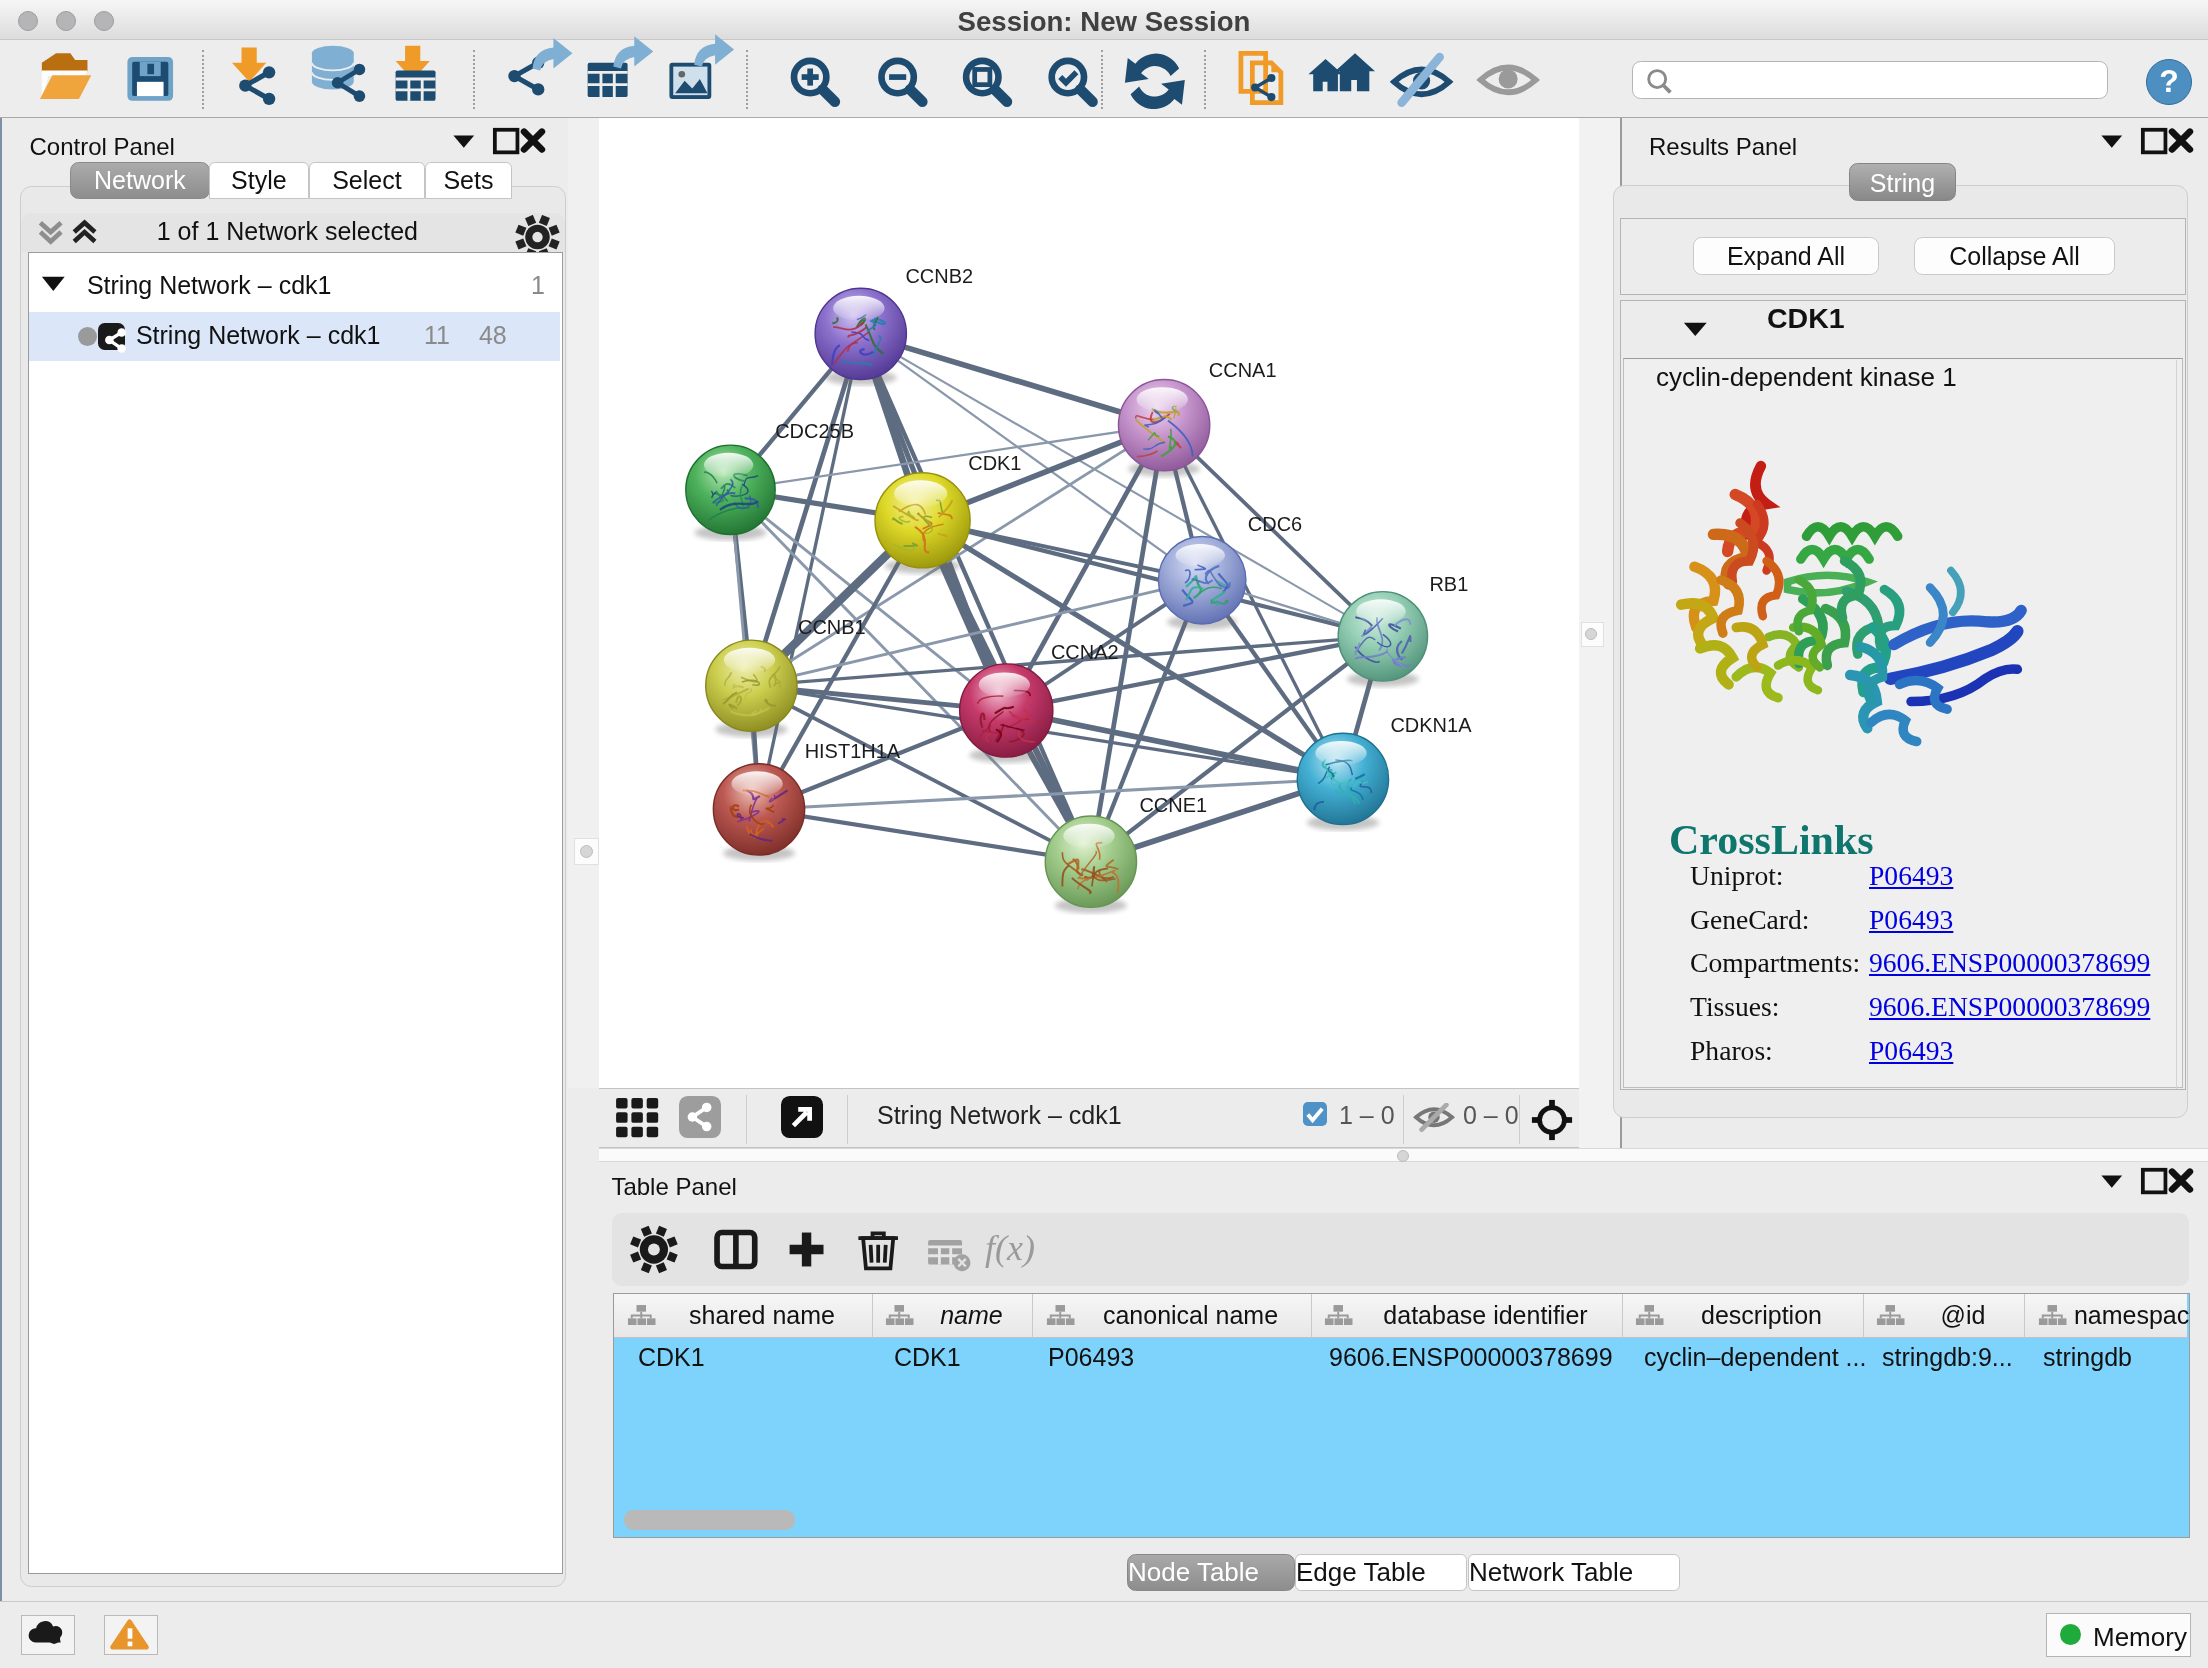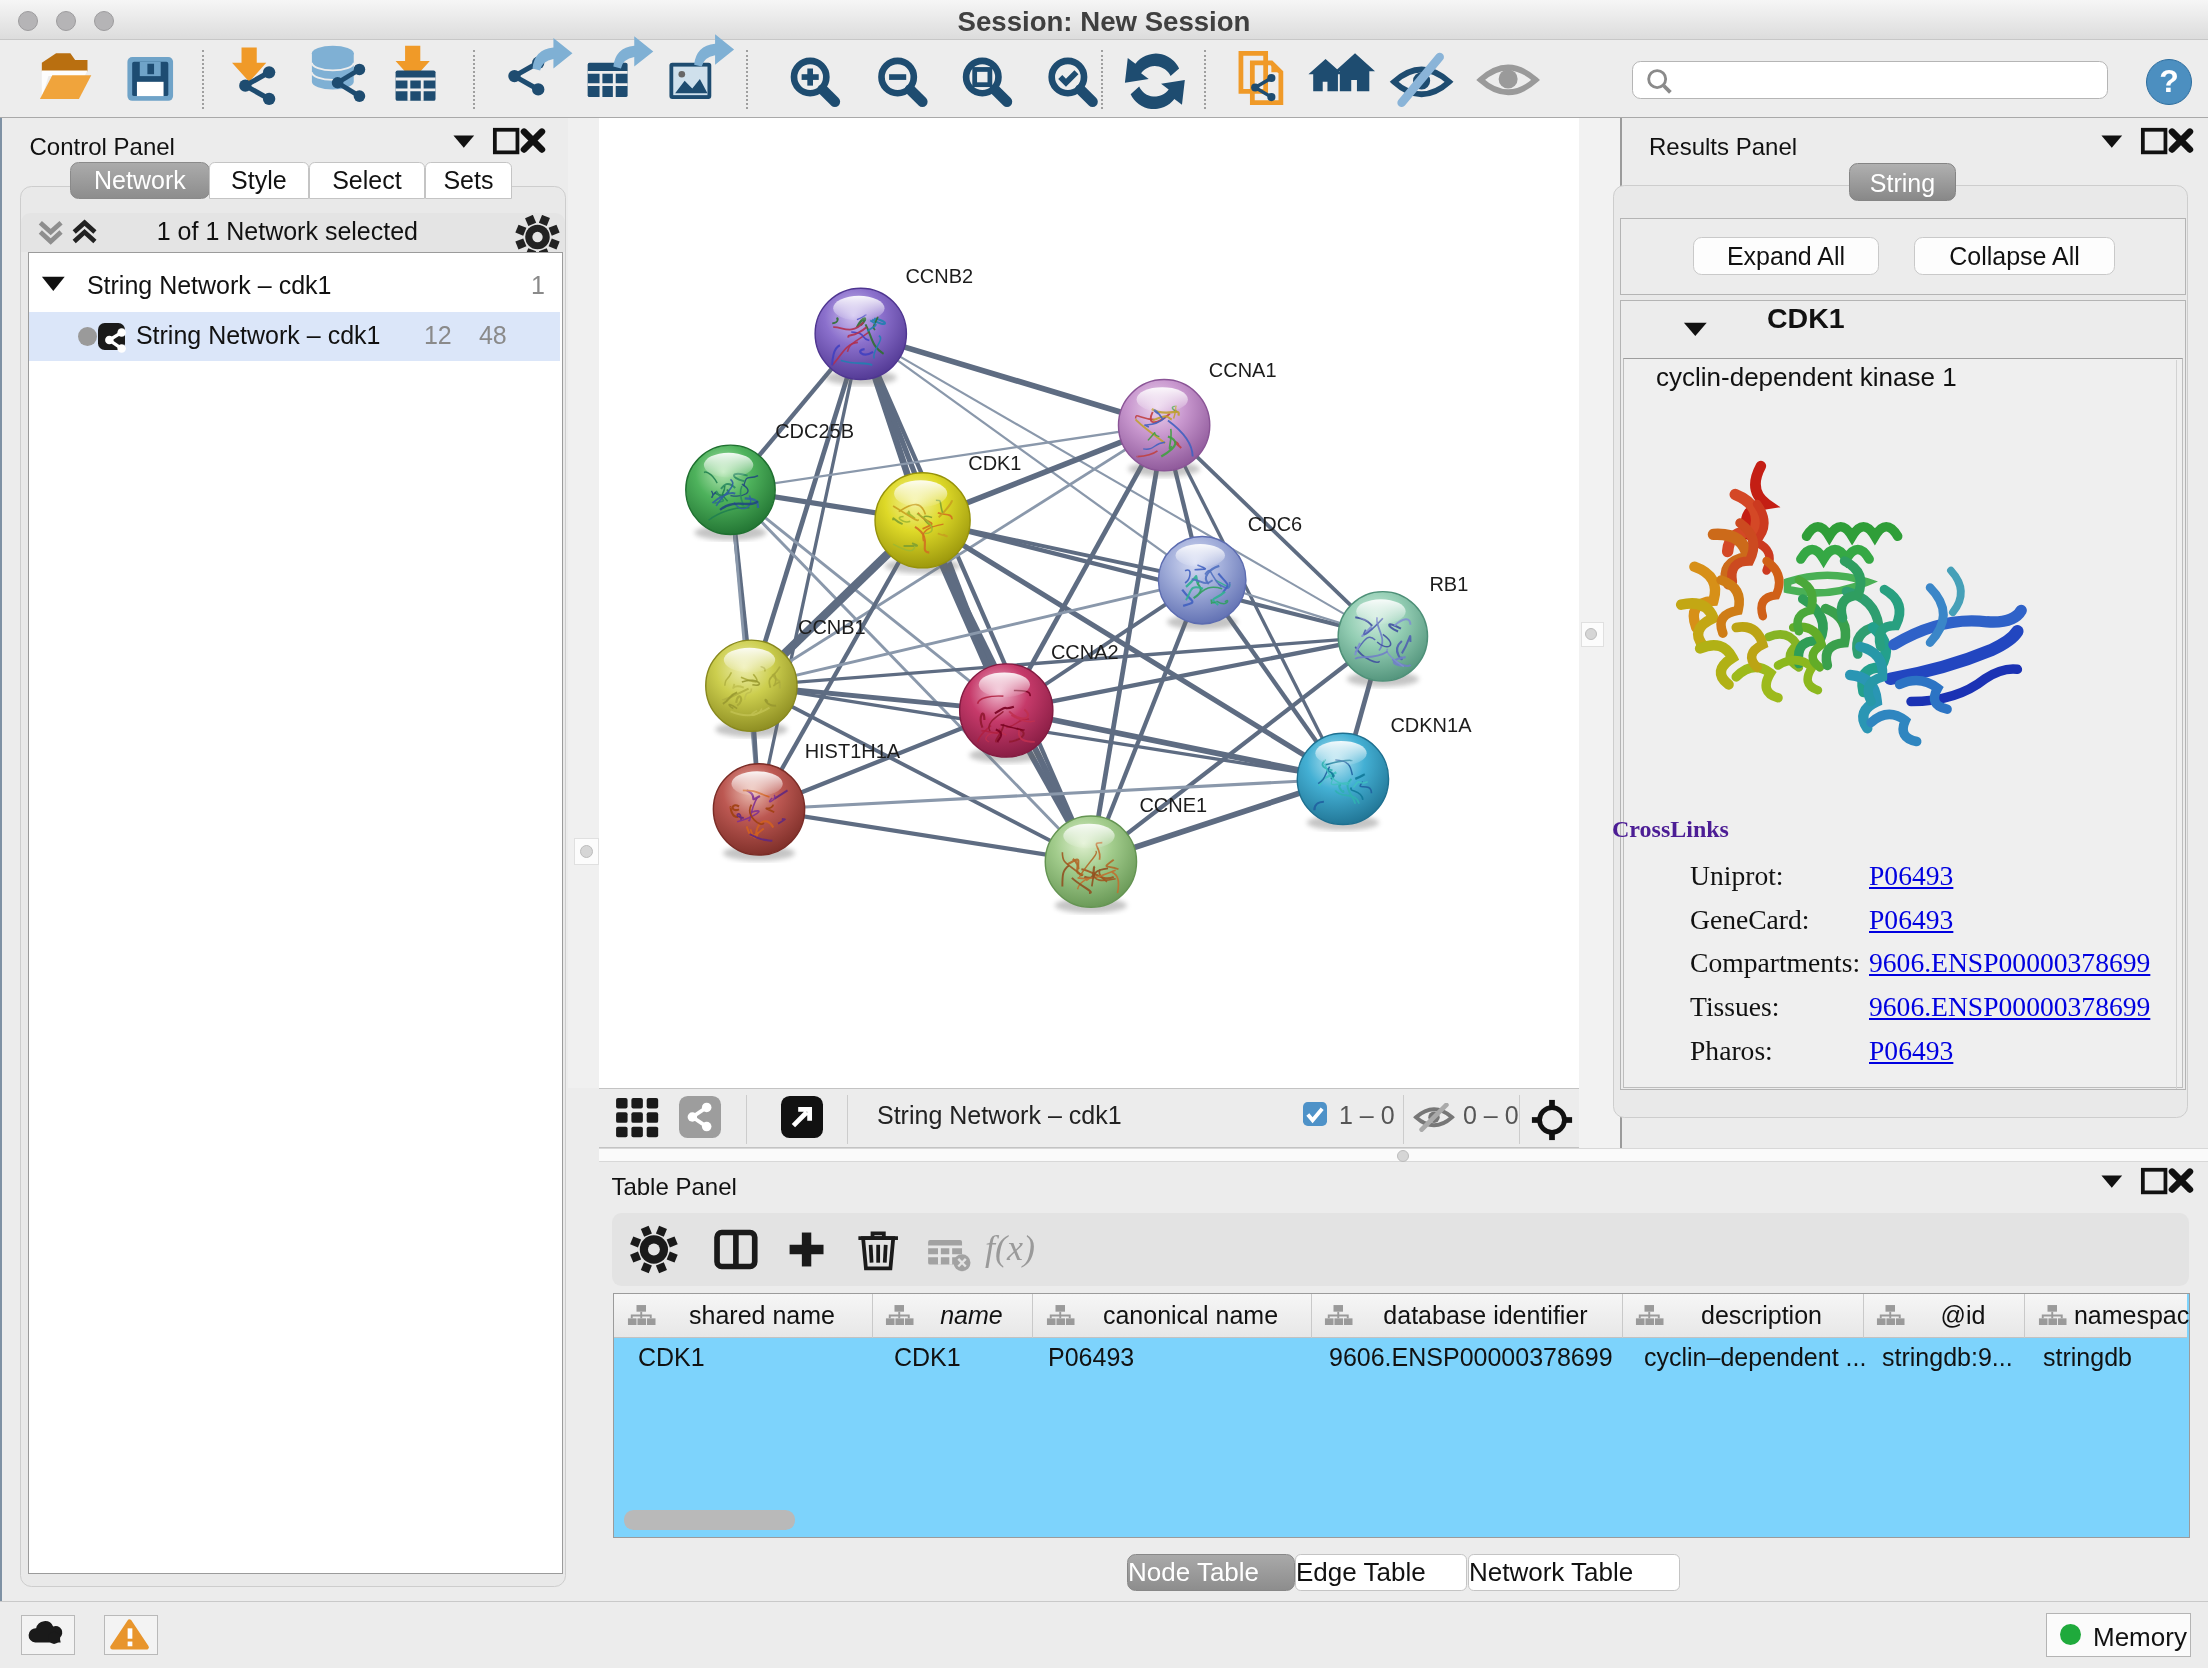--- a/index.html
+++ b/index.html
@@ -253,21 +253,21 @@
                 <line x1="25" y1="10" x2="12" y2="18"></line>
                 <line x1="12" y1="18" x2="25" y2="27"></line>
               </g>
               <g fill="#fff">
                 <circle cx="25" cy="10" r="4.5"></circle>
                 <circle cx="12" cy="18" r="4.5"></circle>
                 <circle cx="25" cy="27" r="4.5"></circle>
               </g>
             </svg></div>
           <span style="position:absolute;left:107px;top:8.6px;">String Network – cdk1</span>
-          <span style="position:absolute;left:395px;top:8.6px;color:#8a8a8a;">12</span>
+          <span style="position:absolute;left:395px;top:8.6px;color:#8a8a8a;">11</span>
           <span style="position:absolute;left:450px;top:8.6px;color:#8a8a8a;">48</span>
         </div>
       </div>
     </div>
     <div class="abs" style="left:568px;top:118px;width:31px;height:970px;background:#f0f0f0;"></div>
     <div class="knobbox" style="left:574px;top:838px;width:25px;height:27px;"></div>
     <div class="knob" style="left:580px;top:845px;width:13.3px;height:13.3px;"></div>
     <svg class="abs" id="canvas" width="980" height="970" viewBox="0 0 1030 1020">
       <defs>
         <radialGradient id="gCCNB2" cx="0.42" cy="0.30" r="0.75">
@@ -709,21 +709,21 @@
       <path d="M 140 230 q 20 -12 36 2 q -12 18 6 24" fill="none" stroke="#8cb81e" stroke-width="9" stroke-linecap="round"></path>
       <path d="M 156 190 q 24 -4 30 18 q -18 12 -2 24" fill="none" stroke="#62ac28" stroke-width="9" stroke-linecap="round"></path>
       <path d="M 190 170 q 26 10 20 36 q -24 2 -18 24" fill="none" stroke="#3aa04c" stroke-width="10" stroke-linecap="round"></path>
       <path d="M 210 120 q 24 12 14 36 q -22 2 -16 24" fill="none" stroke="#2f9e60" stroke-width="10" stroke-linecap="round"></path>
       <path d="M 252 150 q 24 14 12 38 q -22 0 -16 22" fill="none" stroke="#28a080" stroke-width="10" stroke-linecap="round"></path>
       <path d="M 226 210 q 26 6 24 32 q -22 6 -12 26" fill="none" stroke="#2798a8" stroke-width="10" stroke-linecap="round"></path>
       <path d="M 268 250 q 22 -10 40 4 q -10 18 10 22" fill="none" stroke="#2c74c4" stroke-width="10" stroke-linecap="round"></path>
       <path d="M 128 120 q 20 14 10 36 q -20 2 -14 22" fill="none" stroke="#d06018" stroke-width="9" stroke-linecap="round"></path>
       <path d="M 162 140 q 20 10 12 32 q -18 4 -12 22" fill="none" stroke="#4aa83a" stroke-width="9" stroke-linecap="round"></path>
     </svg>
-    <div class="abs serif" style="left:1612px;top:816px;font-size:24px;font-weight:bold;color:#4c1d95;">CrossLinks</div>
+    <div class="abs serif" style="left:1669px;top:816px;font-size:42px;font-weight:bold;color:#0f766e;">CrossLinks</div>
     <div class="abs serif" style="left:1690px;top:860px;font-size:27.6px;color:#111;">Uniprot:</div>
     <div class="abs serif" style="left:1869px;top:860px;font-size:27.6px;"><a class="link">P06493</a></div>
     <div class="abs serif" style="left:1690px;top:904px;font-size:27.6px;color:#111;">GeneCard:</div>
     <div class="abs serif" style="left:1869px;top:904px;font-size:27.6px;"><a class="link">P06493</a></div>
     <div class="abs serif" style="left:1690px;top:947px;font-size:27.6px;color:#111;">Compartments:</div>
     <div class="abs serif" style="left:1869px;top:947px;font-size:27.6px;"><a class="link">9606.ENSP00000378699</a></div>
     <div class="abs serif" style="left:1690px;top:991px;font-size:27.6px;color:#111;">Tissues:</div>
     <div class="abs serif" style="left:1869px;top:991px;font-size:27.6px;"><a class="link">9606.ENSP00000378699</a></div>
     <div class="abs serif" style="left:1690px;top:1035px;font-size:27.6px;color:#111;">Pharos:</div>
     <div class="abs serif" style="left:1869px;top:1035px;font-size:27.6px;"><a class="link">P06493</a></div>

